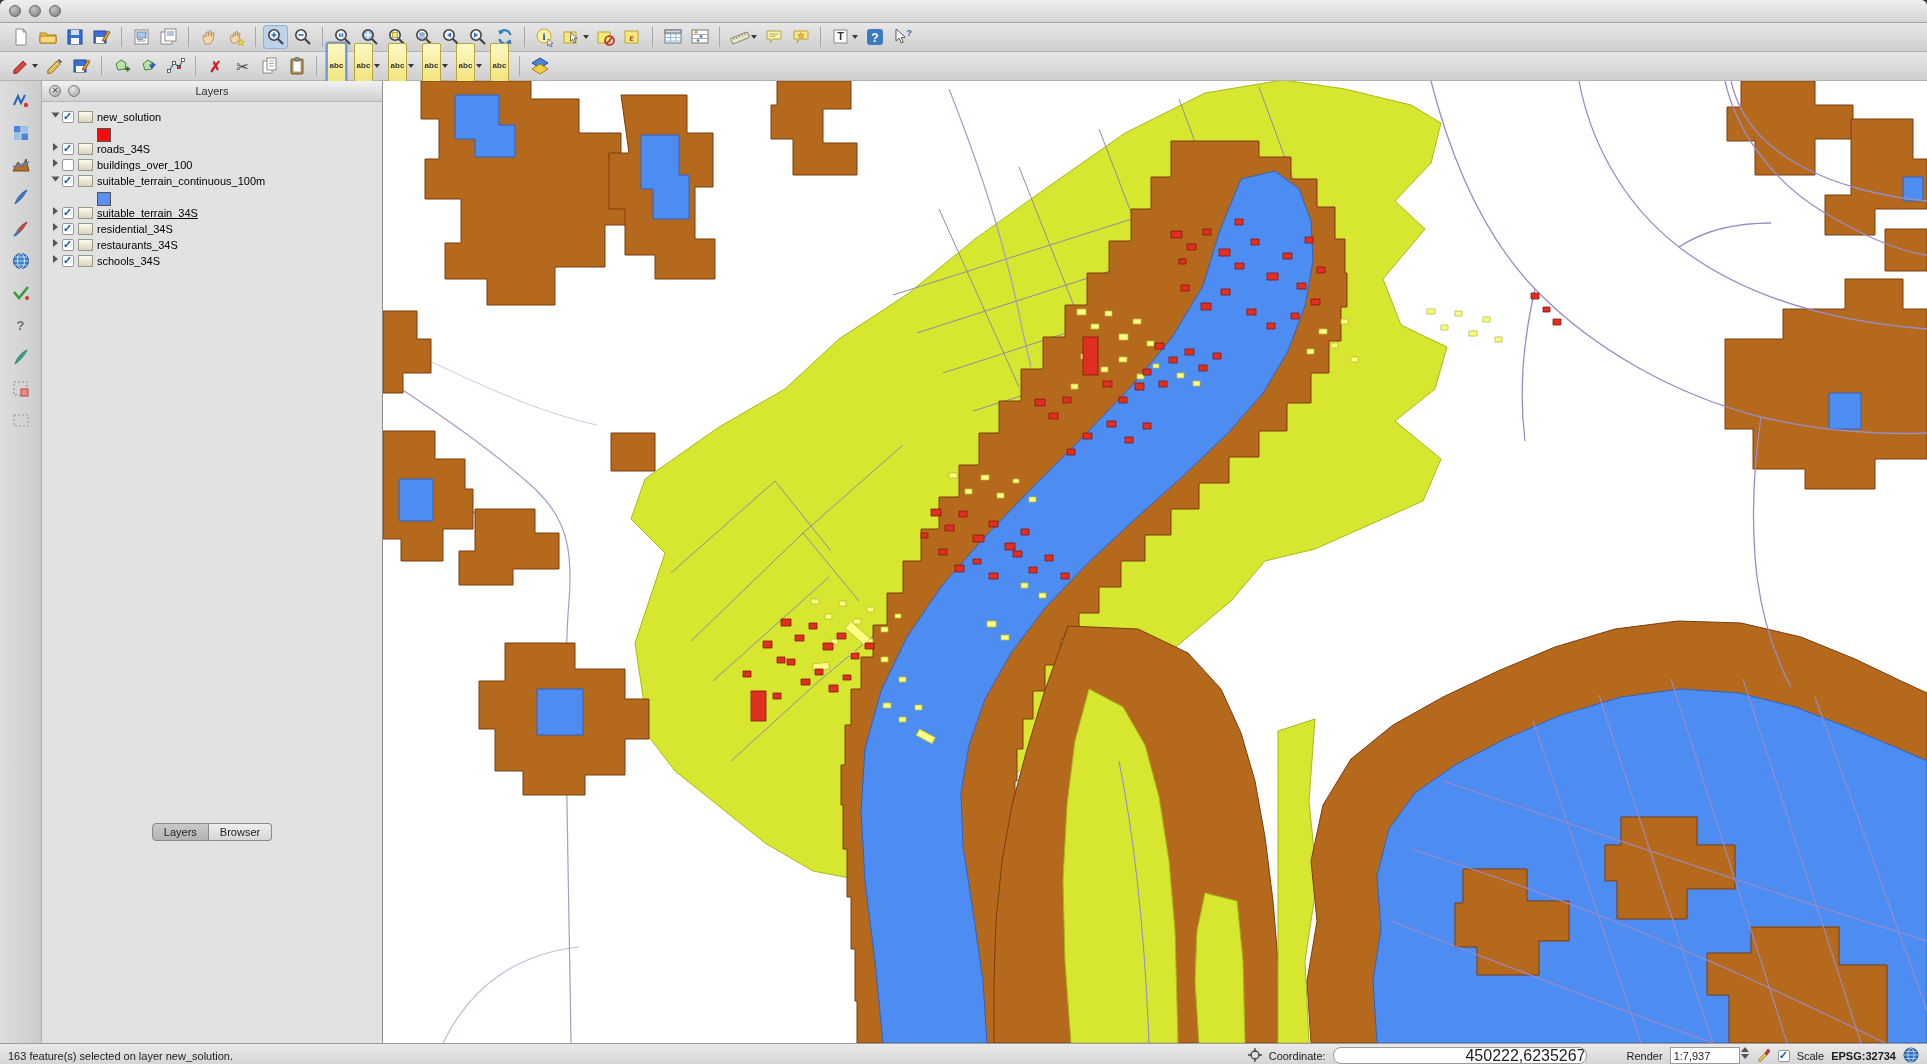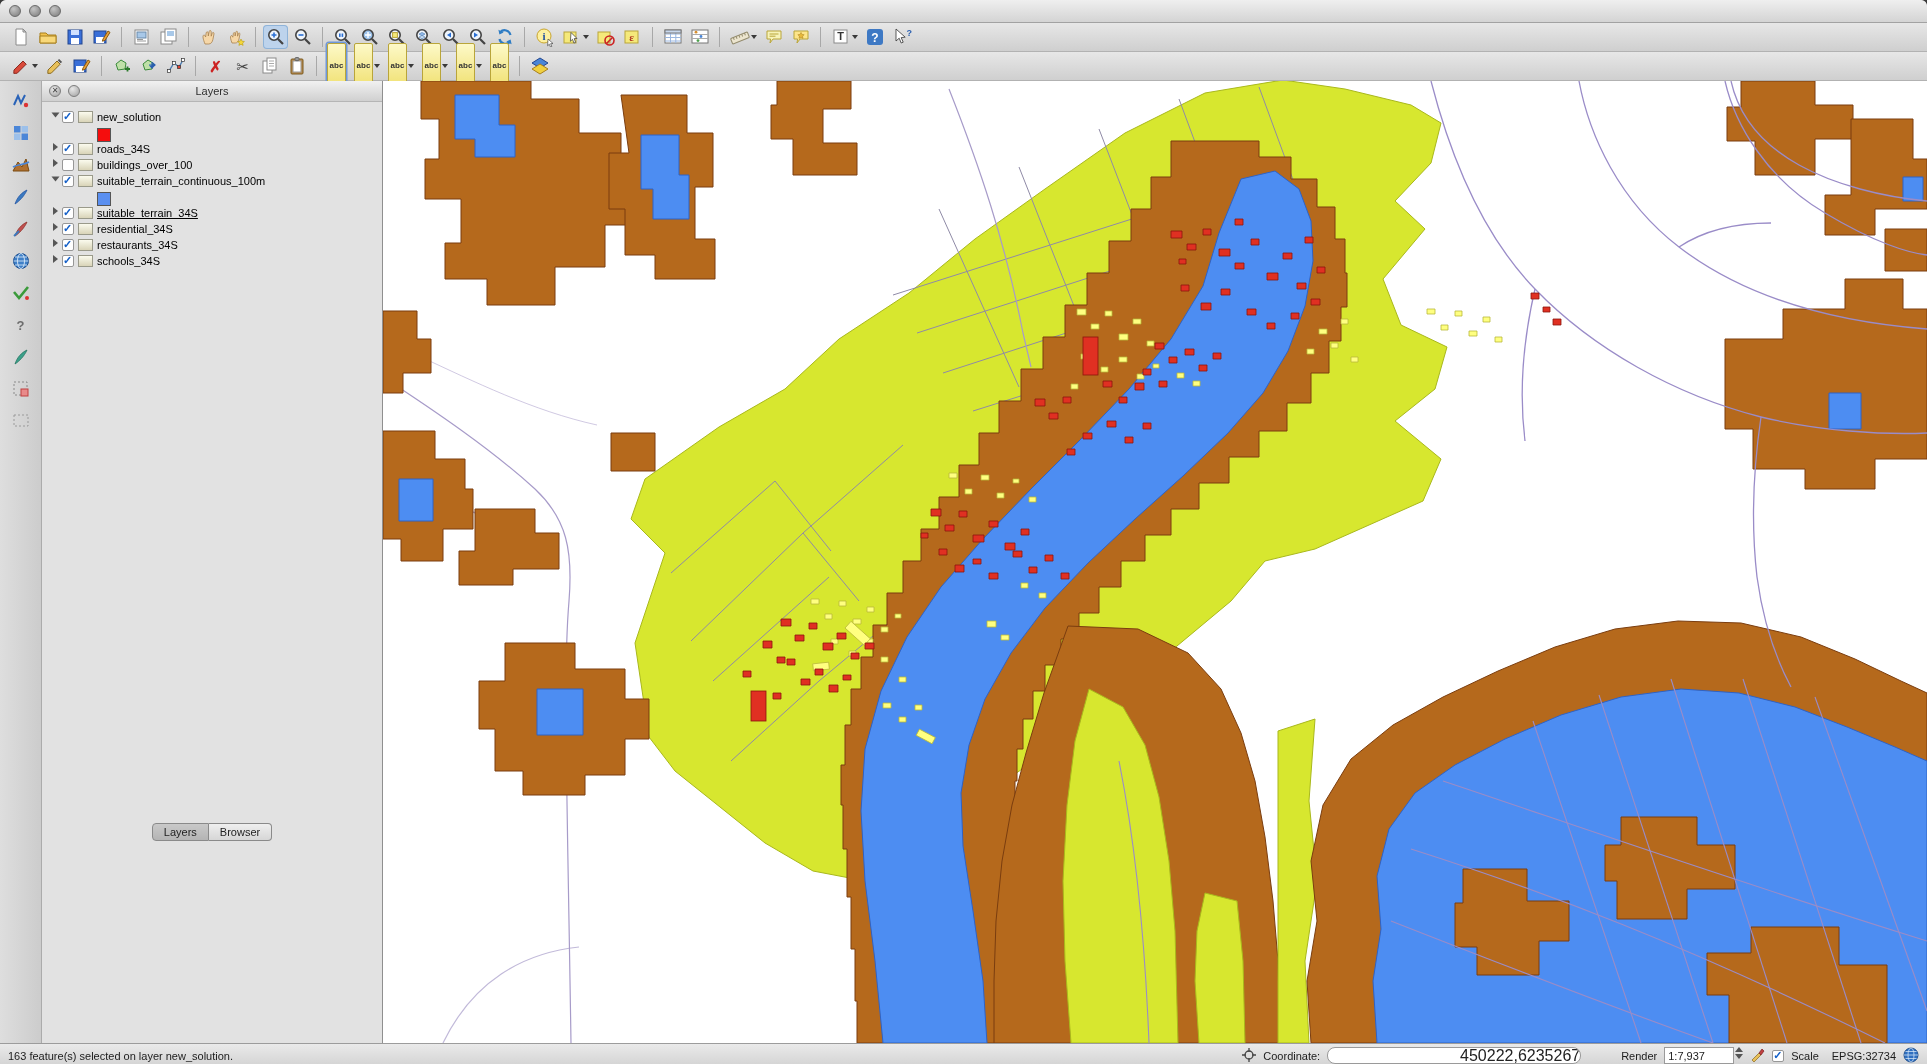--- a/index.html
+++ b/index.html
@@ -653,21 +653,21 @@
           <span class="st-up"></span>
           <span class="st-dn"></span>
         </span>
     </span>
     <span><svg width="15" height="15" viewBox="0 0 15 15">
           <path d="M2,13 L9,6 L11,8 L4,15 Z" fill="#e8c05a" stroke="#8a6a20" stroke-width="0.7"></path>
           <path d="M9,6 L12,2 L14,4 L11,8 Z" fill="#c04040" stroke="#7a2020" stroke-width="0.7"></path>
         </svg></span>
     <span class="cb checked"></span>
     <span>Scale</span>
-    <span style="font-weight:normal;margin-left:6px;">EPSG:32734</span>
+    <span style="font-weight:bold;">EPSG:32734</span>
     <span><svg width="16" height="16" viewBox="0 0 16 16">
           <circle cx="8" cy="8" r="7" fill="#2f6fc0" stroke="#1f4f8f"></circle>
           <ellipse cx="8" cy="8" rx="3" ry="7" fill="none" stroke="#cfe2f5" stroke-width="0.8"></ellipse>
           <path d="M1,8 h14 M2.5,4.5 h11 M2.5,11.5 h11" stroke="#cfe2f5" stroke-width="0.8" fill="none"></path>
         </svg></span>
   </div>
 
 </div>
 
 </body></html>

